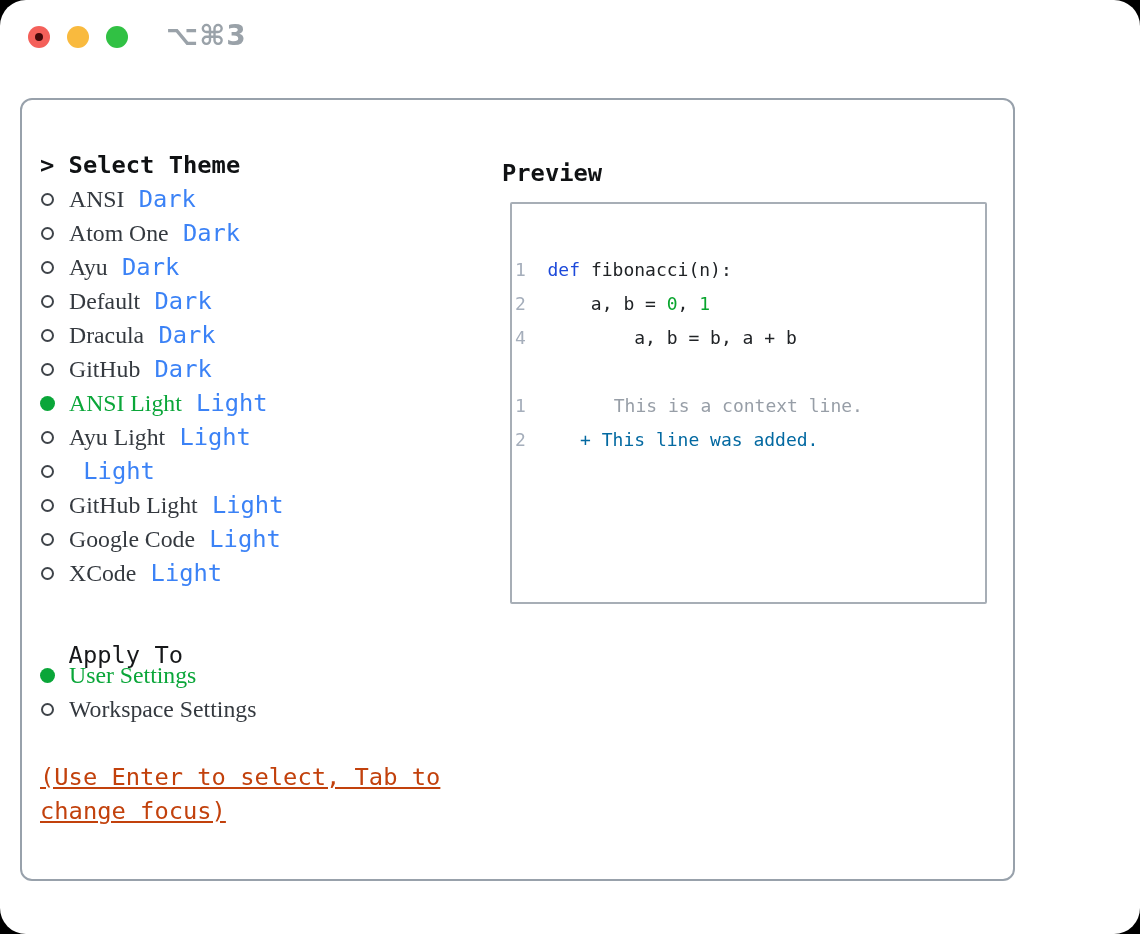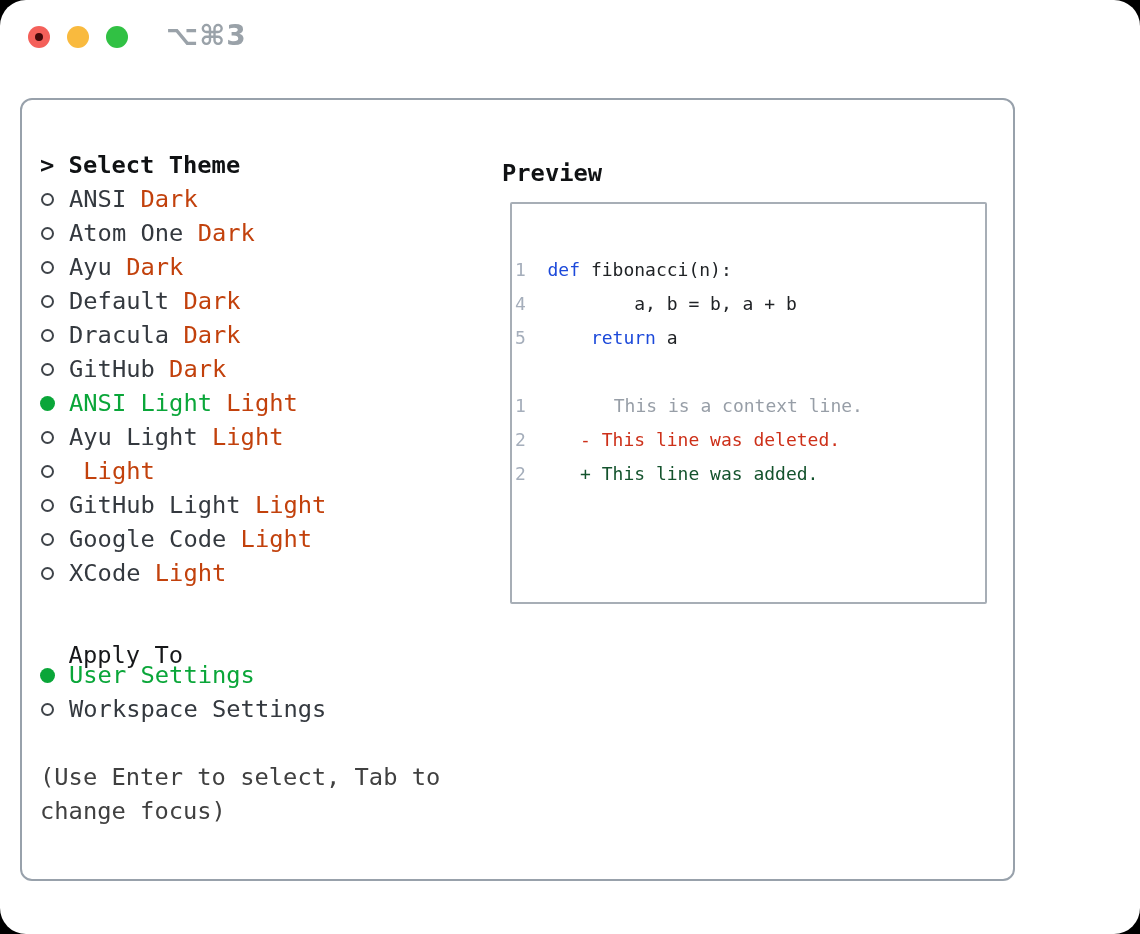--- a/index.html
+++ b/index.html
@@ -24,40 +24,40 @@
   
   .left-col{position:absolute;left:18px;top:48px;}
   .row{height:34px;line-height:34px;display:flex;align-items:center;white-space:pre;
        font-size:23.75px;color:#34393f;}
   .row .pre{white-space:pre;}
   .hdr{font-weight:bold;color:#101214;}
   .subhdr{color:#17181a;margin-top:28px;}
   .bullet{width:13px;height:13px;border-radius:50%;border:2px solid #3f444a;
           box-sizing:border-box;margin:0 15px 0 1px;flex:0 0 auto;}
   .bullet.sel{width:15px;height:15px;border:none;background:#0aa639;margin:0 14px 0 0;}
-  .t-name{color:#34393f;}
+  .t-name{color:#34393f;font-family:Liberation Serif, serif;}
   .t-name.green{color:#0aa639;}
-  .t-variant{color:#c2410c;}
-  .help{color:#404040;}
+  .t-variant{color:#3b82f6;}
+  .help{color:#c2410c;text-decoration:underline;}
 
   
   .preview-title{position:absolute;left:480px;top:56px;height:34px;line-height:34px;
                  font-size:23.75px;font-weight:bold;color:#101214;white-space:pre;}
   .preview-box{position:absolute;left:488px;top:102px;width:477px;height:402px;
                border:2px solid #a7aeb6;border-radius:2px;box-sizing:border-box;
                padding:49px 0 0 3px;overflow:hidden;}
   .cl{height:34px;line-height:34px;white-space:pre;font-size:18px;}
   .cl .ln{color:#a5aebb;}
   .cl .fg{color:#202326;}
   .cl .kw{color:#1c49da;}
   .cl .bi{color:#15b7ca;}
   .cl .num{color:#09a52e;}
   .cl .ctx{color:#979ea7;margin-left:12px;}
   .cl .del{color:#cd3019;}
-  .cl .add{color:#14532d;margin-top:44px;}
+  .cl .add{color:#0369a1;margin-top:44px;}
 </style>
 </head>
 <body>
 
 <div class="screen">
   <div class="window">
 
     <div class="titlebar">
       <span class="tl red">
           <span class="tl-dot"></span>
@@ -86,23 +86,22 @@
           <div class="row"><span class="subhdr pre">  Apply To</span></div>
           <div class="row"><span class="bullet sel"></span><span class="t-name green">User Settings</span></div>
           <div class="row"><span class="bullet"></span><span class="t-name">Workspace Settings</span></div>
           <div class="row"></div>
           <div class="row"><span class="help pre">(Use Enter to select, Tab to</span></div>
           <div class="row"><span class="help pre">change focus)</span></div>
         </div>
       <div class="preview-title">Preview</div>
       <div class="preview-box">
           <div class="cl"><span class="ln">1</span><span class="fg">  </span><span class="kw">def</span><span class="fg"> fibonacci(n):</span></div>
+          <div class="cl"><span class="ln">2</span><span class="fg">      a, b = </span><span class="num">0</span><span class="fg">, </span><span class="num">1</span></div>
           <div class="cl"><span class="ln">4</span><span class="fg">          a, b = b, a + b</span></div>
-          <div class="cl"><span class="ln">5</span><span class="fg">      </span><span class="kw">return</span><span class="fg"> a</span></div>
           <div class="cl"></div>
           <div class="cl"><span class="ln">1</span><span class="fg">       </span><span class="ctx">This is a context line.</span></div>
-          <div class="cl"><span class="ln">2</span><span class="fg">     </span><span class="del">- This line was deleted.</span></div>
           <div class="cl"><span class="ln">2</span><span class="fg">     </span><span class="add">+ This line was added.</span></div>
         </div>
     </div>
 
   </div>
 </div>
 
 </body></html>

